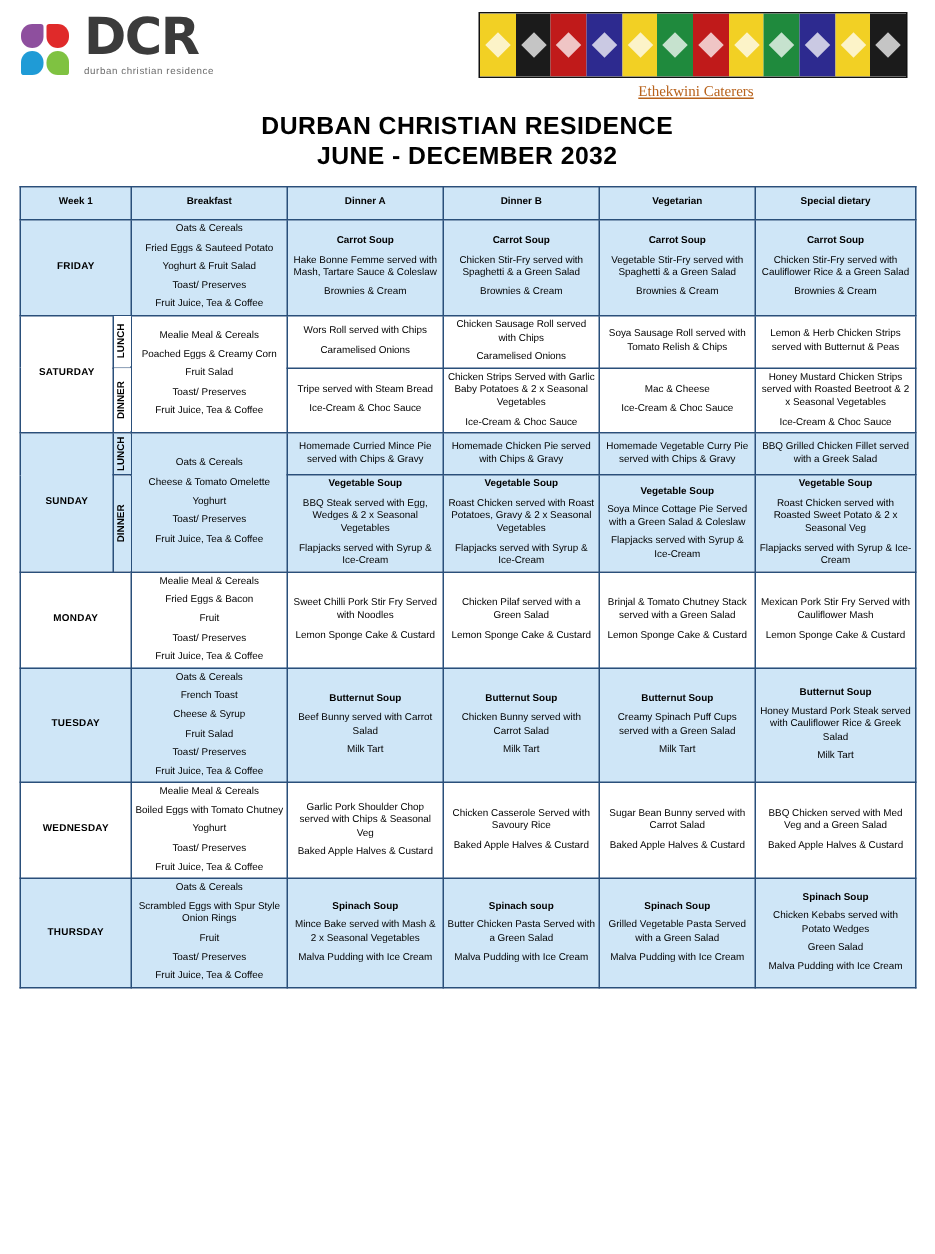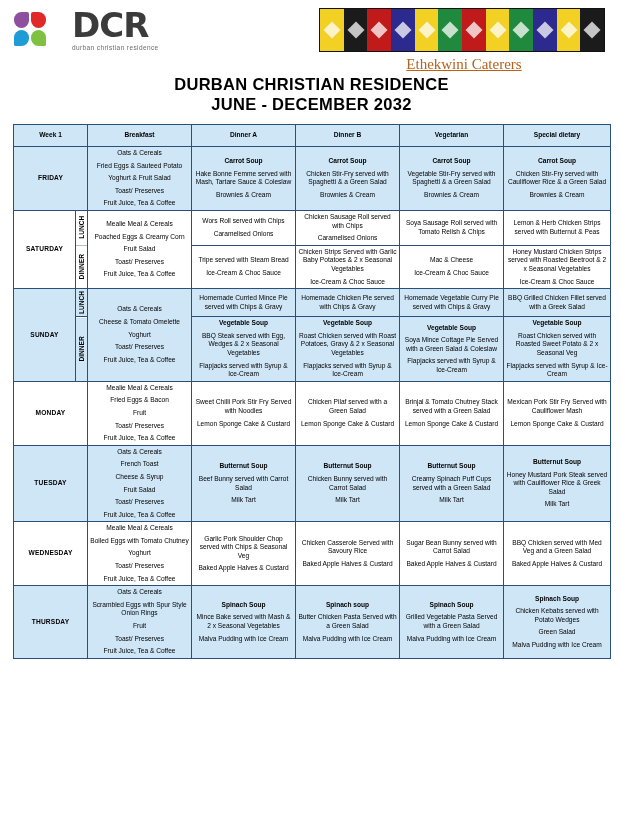--- a/index.html
+++ b/index.html
@@ -10,21 +10,21 @@
     color:#000;
     overflow:hidden;
   }
   .page{position:relative;width:623px;height:836px;}
 
   
   .header{
     display:flex;align-items:flex-start;justify-content:space-between;
     padding:8px 14px 0 14px;height:72px;box-sizing:border-box;
   }
-  .brand{display:flex;align-items:center;gap:24px;}
+  .brand{display:flex;align-items:flex-end;gap:8px;}
   .logo-mark{position:relative;width:34px;height:36px;}
   .logo-mark i{position:absolute;display:block;}
   .lm1{left:0;top:0;width:15px;height:16px;background:#8e4f9e;border-radius:8px 2px 8px 8px;}
   .lm2{left:17px;top:0;width:15px;height:16px;background:#e02a2a;border-radius:2px 8px 8px 8px;}
   .lm3{left:0;top:18px;width:15px;height:16px;background:#1f9bd6;border-radius:8px 8px 8px 2px;}
   .lm4{left:17px;top:18px;width:15px;height:16px;background:#7fc241;border-radius:8px 8px 2px 8px;}
   .brand-text{line-height:1;}
   .brand-text .dcr{
     font-family:"DejaVu Sans", sans-serif;
     font-size:34px;font-weight:bold;letter-spacing:-1px;color:#3b3b3b;
@@ -39,21 +39,21 @@
   }
   .fcell{flex:1 1 0;position:relative;}
   .fcell::after{
     content:"";position:absolute;left:50%;top:50%;
     width:12px;height:12px;margin:-6px 0 0 -6px;
     background:rgba(255,255,255,.75);
     transform:rotate(45deg);
   }
   .caterer-name{
     font-family:"Liberation Serif", serif;
-    font-size:15px;color:#b8621b;margin-top:4px;
+    font-size:10px;color:#b8621b;margin-top:4px;
     text-decoration:underline;
   }
 
   .titleblock{text-align:center;margin-top:2px;}
   .titleblock .t1,.titleblock .t2{
     font-weight:bold;font-size:16.5px;letter-spacing:.3px;line-height:20px;
   }
 
   
   table.menu{

